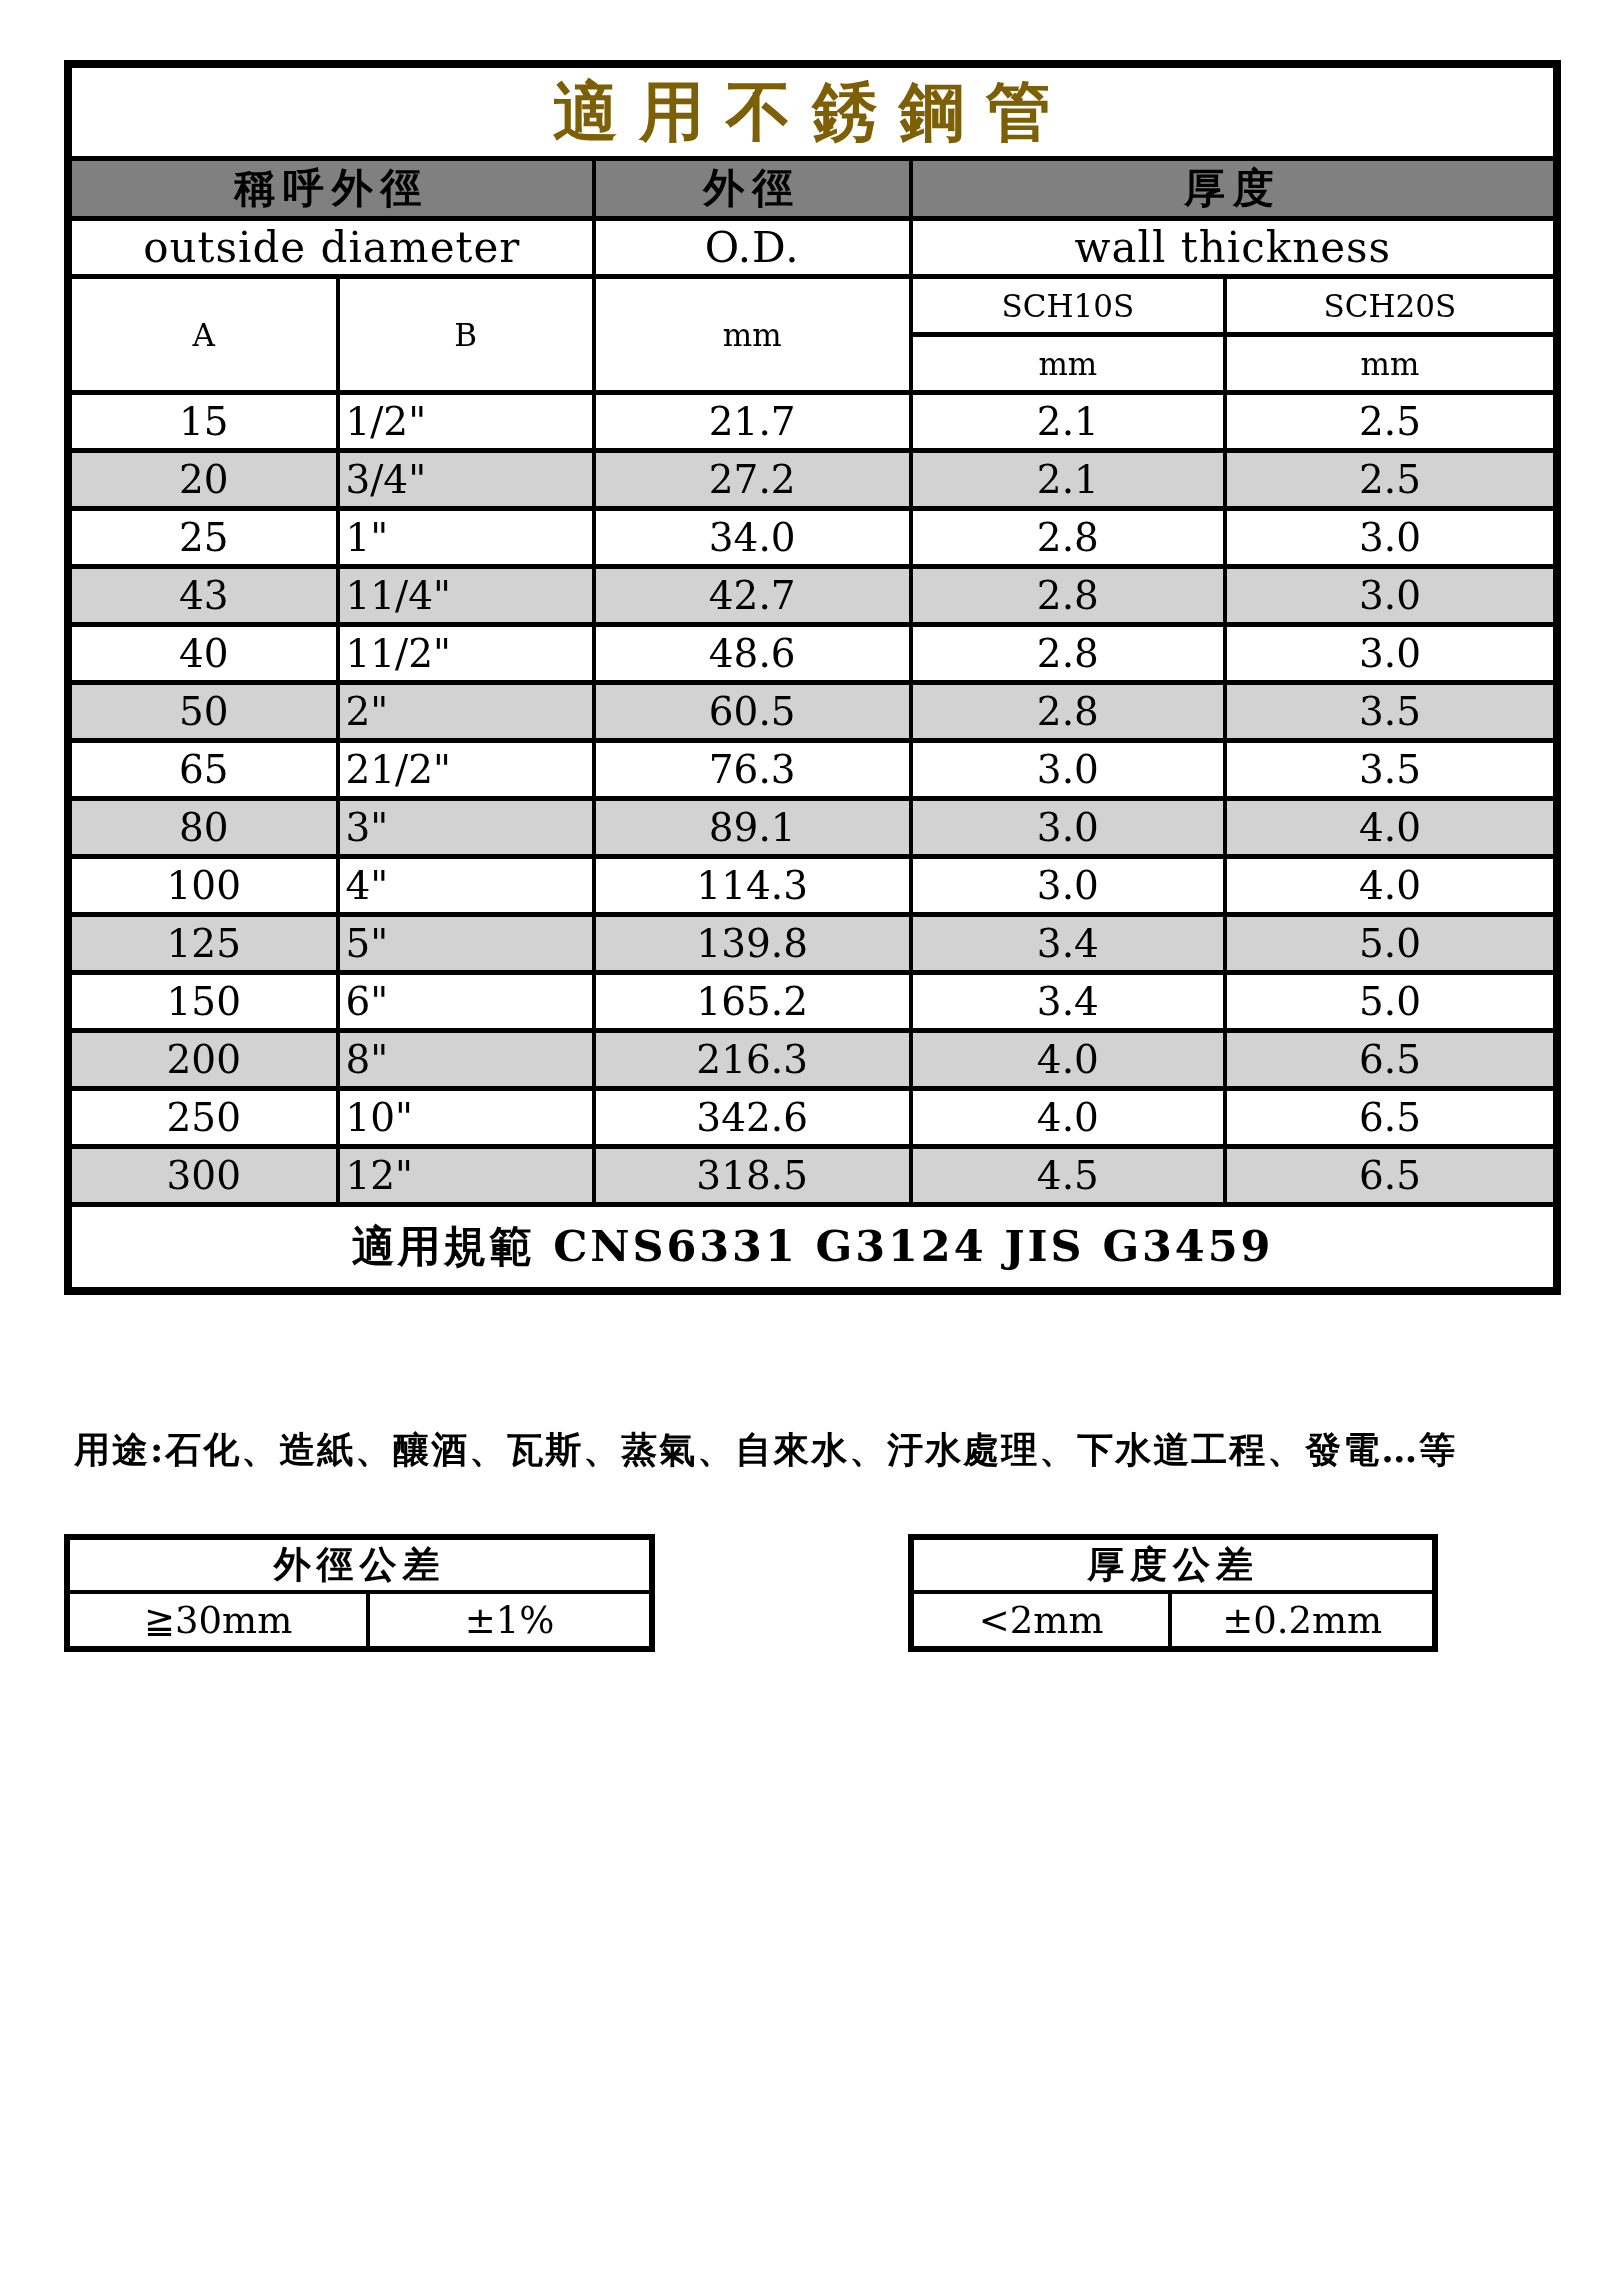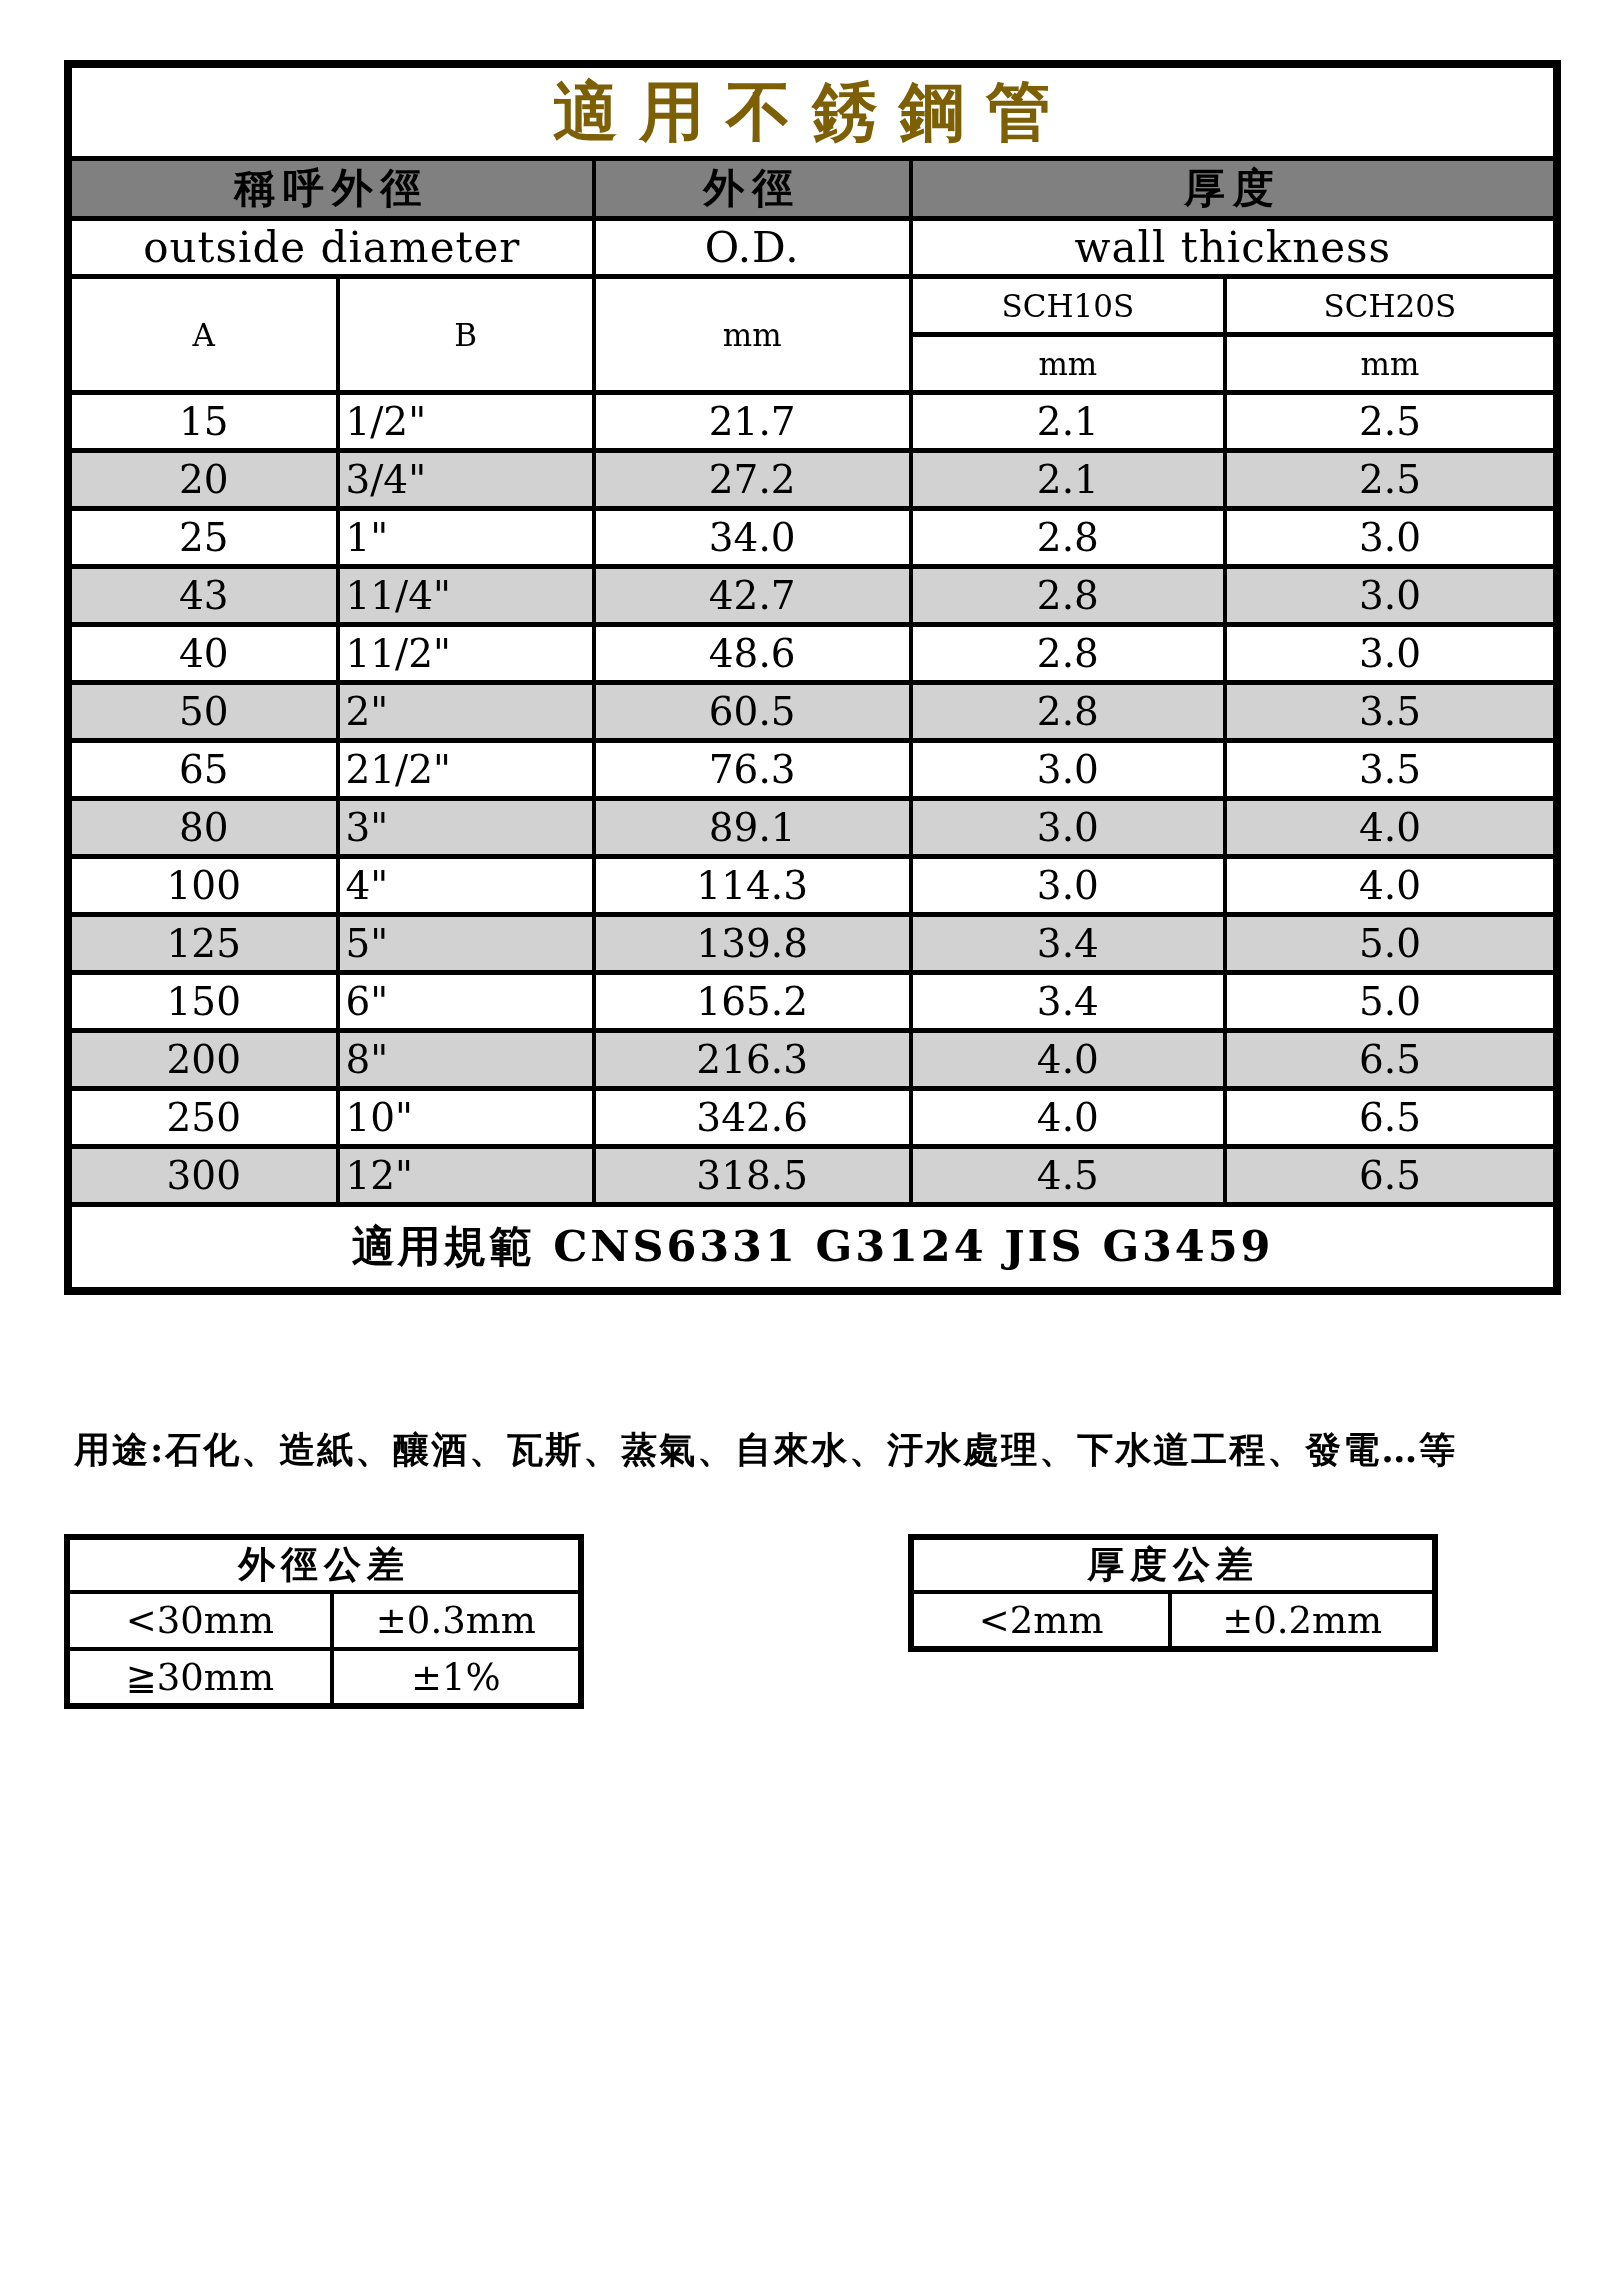--- a/index.html
+++ b/index.html
@@ -62,21 +62,21 @@
     position:absolute;border-collapse:collapse;table-layout:fixed;
     border:6.9px solid var(--border-color);
   }
   table.tol td{
     border:4.9px solid var(--border-color);
     padding:0;text-align:center;vertical-align:middle;
     overflow:hidden;white-space:nowrap;
   }
   table.tol td.tol-title{height:55px;font-size:37px;font-weight:bold;letter-spacing:5.9px;}
   table.tol td.tol-val{height:57px;font-size:37px;}
-  table.tol-left{left:64px;top:1534px;width:520px;}
+  table.tol-left{left:64px;top:1534px;width:591px;}
   table.tol-right{left:908px;top:1534px;width:530px;}
 </style>
 </head>
 <body>
 
 <div class="page">
 
   <table class="main">
     <colgroup>
       <col style="width:18.1%">
@@ -221,24 +221,20 @@
   <table class="tol tol-left">
     <colgroup>
         <col style="width:51.5%">
         <col style="width:48.5%">
       </colgroup>
     <tbody>
       <tr>
         <td colspan="2" class="tol-title">外徑公差</td>
       </tr>
       <tr>
-        <td class="tol-val">&lt;30mm</td>
-        <td class="tol-val">±0.3mm</td>
-      </tr>
-      <tr>
         <td class="tol-val">≧30mm</td>
         <td class="tol-val">±1%</td>
       </tr>
     </tbody>
   </table>
 
   <table class="tol tol-right">
     <colgroup>
         <col style="width:49.5%">
         <col style="width:50.5%">

